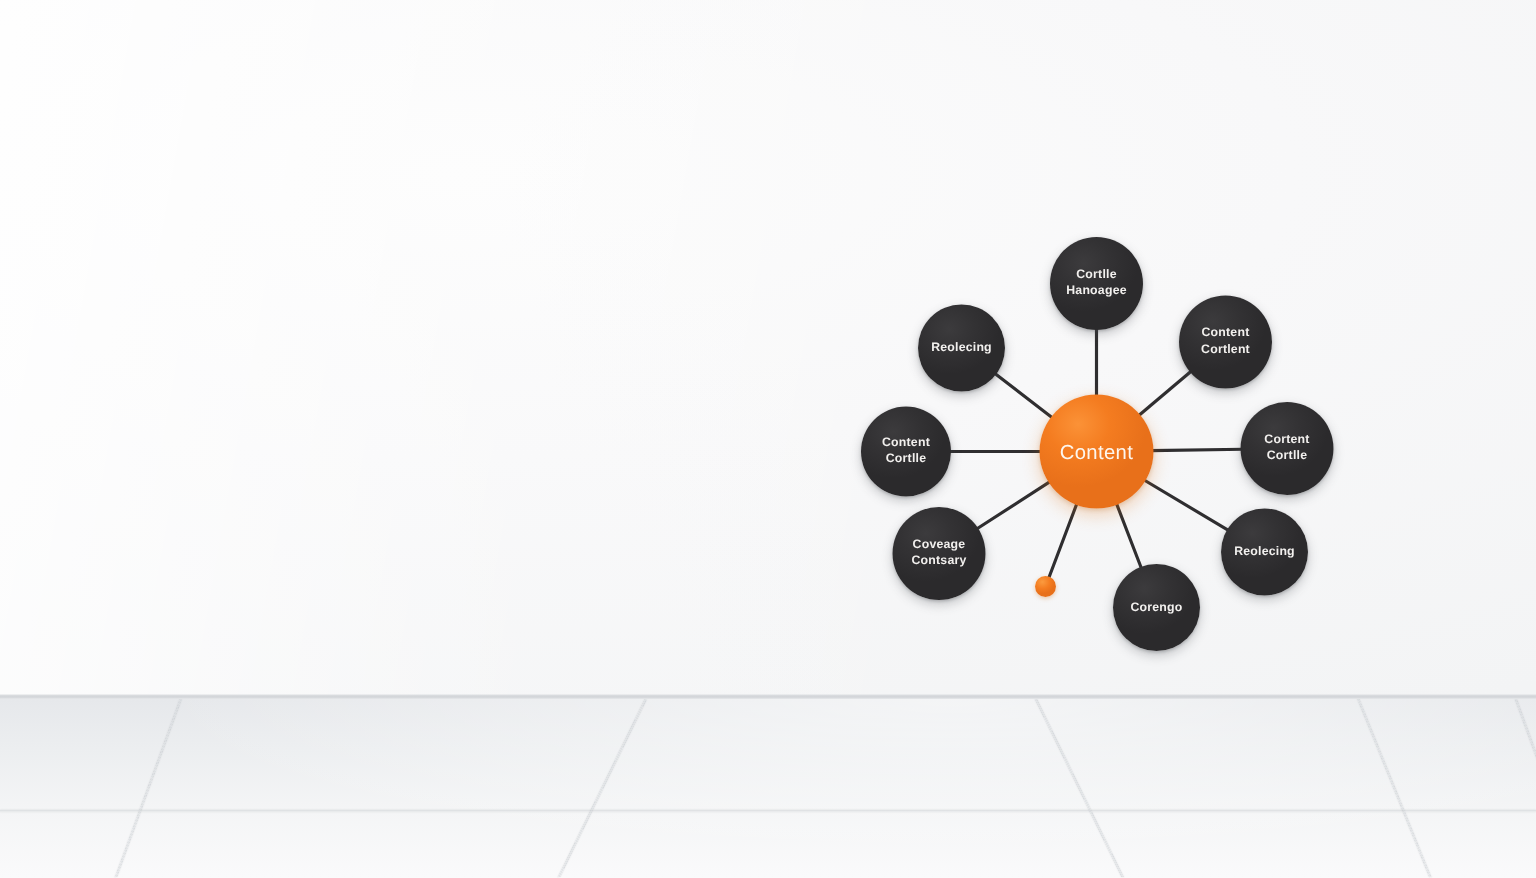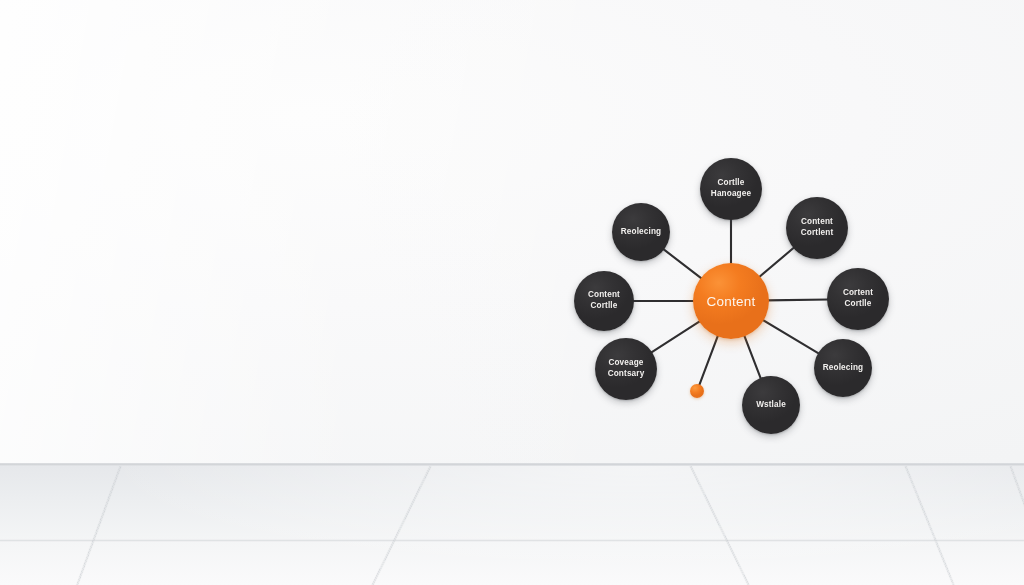--- a/index.html
+++ b/index.html
@@ -178,21 +178,21 @@
         <div class="node" style="left: 827px; top: 268px; width: 62px; height: 62px;">
           <span>
             <div>Cortent</div>
             <div>Cortlle</div>
           </span>
         </div>
         <div class="node" style="left: 814px; top: 339px; width: 58px; height: 58px;">
           <span>Reolecing</span>
         </div>
         <div class="node" style="left: 742px; top: 376px; width: 58px; height: 58px;">
-          <span>Wstlale</span>
+          <span>Corengo</span>
         </div>
         <div class="node" style="left: 595px; top: 338px; width: 62px; height: 62px;">
           <span>
             <div>Coveage</div>
             <div>Contsary</div>
           </span>
         </div>
         <div class="node" style="left: 574px; top: 271px; width: 60px; height: 60px;">
           <span>
             <div>Content</div>

